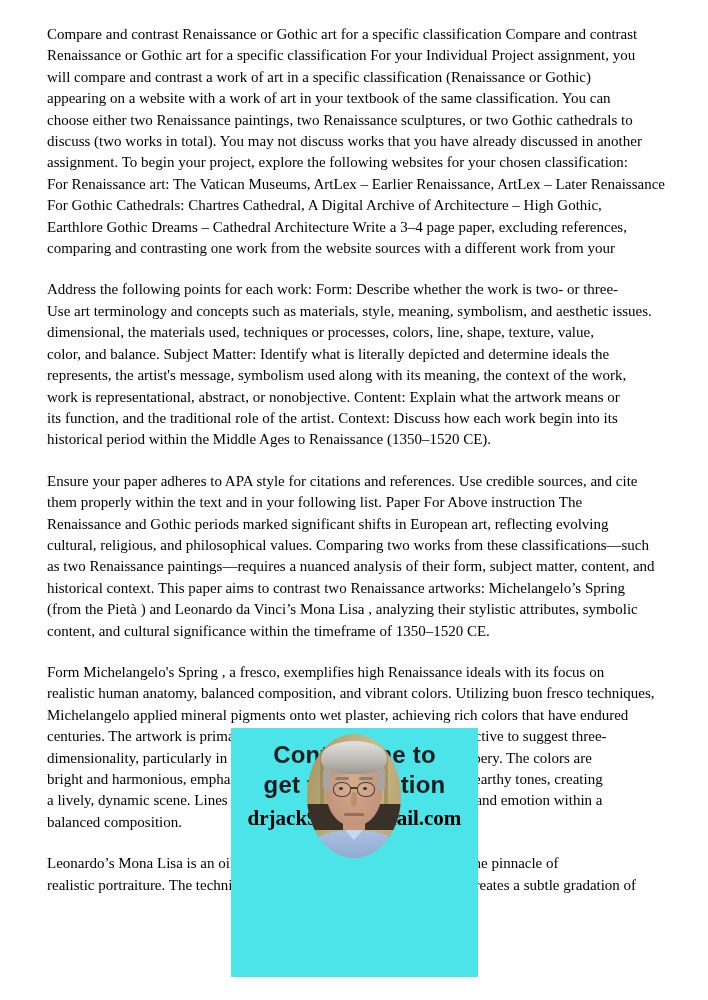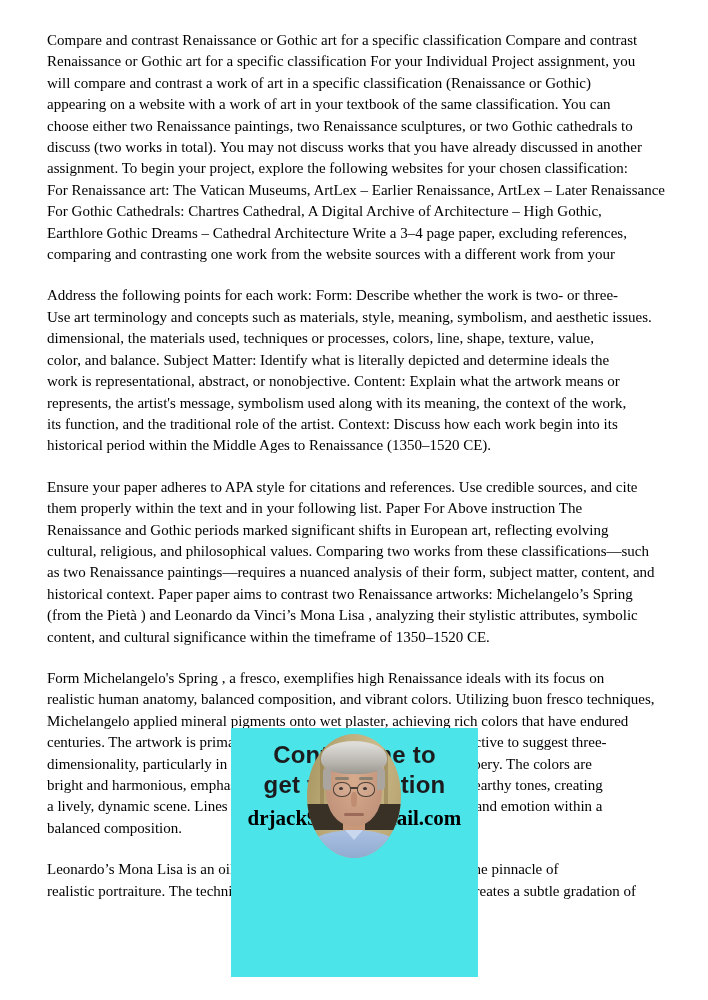--- a/index.html
+++ b/index.html
@@ -5,21 +5,21 @@
   html,body{margin:0;padding:0;background:#ffffff;}
   .page{
     position:relative;
     width:708px;height:1000px;
     background:#ffffff;
     overflow:hidden;
     font-family:"Liberation Serif","DejaVu Serif",serif;
   }
   .doc{
     position:absolute;
-    left:47px;top:30px;
+    left:47px;top:24px;
     width:625px;
     color:#000000;
   }
   .para{margin:0 0 20px 0;}
   .line{
     font-size:15px;
     line-height:21.4px;
     white-space:nowrap;
     color:#000000;
   }
@@ -119,32 +119,32 @@
         <div class="line">For Renaissance art: The Vatican Museums, ArtLex – Earlier Renaissance, ArtLex – Later Renaissance</div>
         <div class="line">For Gothic Cathedrals: Chartres Cathedral, A Digital Archive of Architecture – High Gothic,</div>
         <div class="line">Earthlore Gothic Dreams – Cathedral Architecture Write a 3–4 page paper, excluding references,</div>
         <div class="line">comparing and contrasting one work from the website sources with a different work from your</div>
       </div>
       <div class="para">
         <div class="line">Address the following points for each work: Form: Describe whether the work is two- or three-</div>
         <div class="line">Use art terminology and concepts such as materials, style, meaning, symbolism, and aesthetic issues.</div>
         <div class="line">dimensional, the materials used, techniques or processes, colors, line, shape, texture, value,</div>
         <div class="line">color, and balance. Subject Matter: Identify what is literally depicted and determine ideals the</div>
+        <div class="line">represents, the artist's message, symbolism used along with its meaning, the context of the work,</div>
         <div class="line">work is representational, abstract, or nonobjective. Content: Explain what the artwork means or</div>
-        <div class="line">represents, the artist's message, symbolism used along with its meaning, the context of the work,</div>
         <div class="line">its function, and the traditional role of the artist. Context: Discuss how each work begin into its</div>
         <div class="line">historical period within the Middle Ages to Renaissance (1350–1520 CE).</div>
       </div>
       <div class="para">
         <div class="line">Ensure your paper adheres to APA style for citations and references. Use credible sources, and cite</div>
         <div class="line">them properly within the text and in your following list. Paper For Above instruction The</div>
         <div class="line">Renaissance and Gothic periods marked significant shifts in European art, reflecting evolving</div>
         <div class="line">cultural, religious, and philosophical values. Comparing two works from these classifications—such</div>
         <div class="line">as two Renaissance paintings—requires a nuanced analysis of their form, subject matter, content, and</div>
-        <div class="line">historical context. Paper paper aims to contrast two Renaissance artworks: Michelangelo’s Spring</div>
+        <div class="line">historical context. This paper aims to contrast two Renaissance artworks: Michelangelo’s Spring</div>
         <div class="line">(from the Pietà ) and Leonardo da Vinci’s Mona Lisa , analyzing their stylistic attributes, symbolic</div>
         <div class="line">content, and cultural significance within the timeframe of 1350–1520 CE.</div>
       </div>
       <div class="para">
         <div class="line">Form Michelangelo's Spring , a fresco, exemplifies high Renaissance ideals with its focus on</div>
         <div class="line">realistic human anatomy, balanced composition, and vibrant colors. Utilizing buon fresco techniques,</div>
         <div class="line">Michelangelo applied mineral pigments onto wet plaster, achieving rich colors that have endured</div>
         <div class="line">centuries. The artwork is primarily two-dimensional, employing perspective to suggest three-</div>
         <div class="line">dimensionality, particularly in the figures' musculature and flowing drapery. The colors are</div>
         <div class="line">bright and harmonious, emphasizing natural hues of greens, blues, and earthy tones, creating</div>

